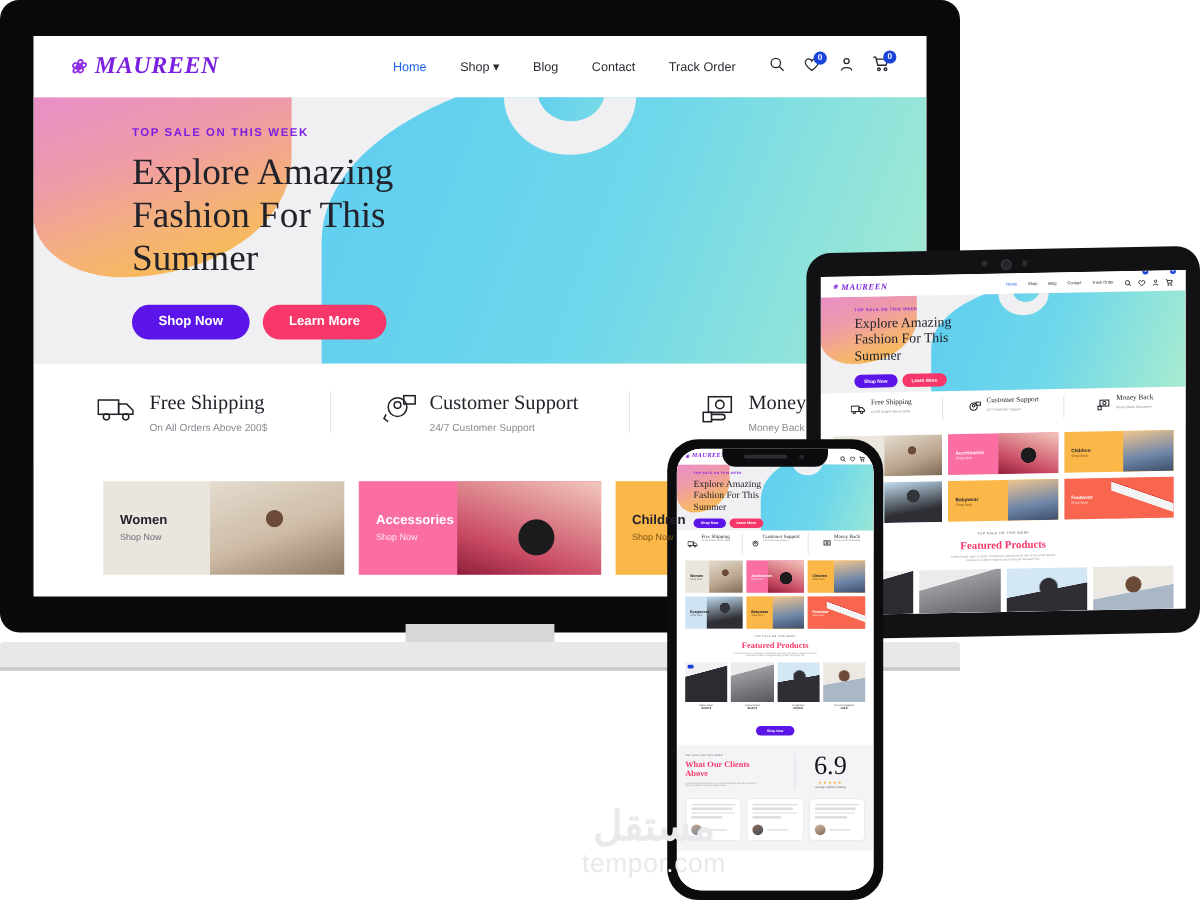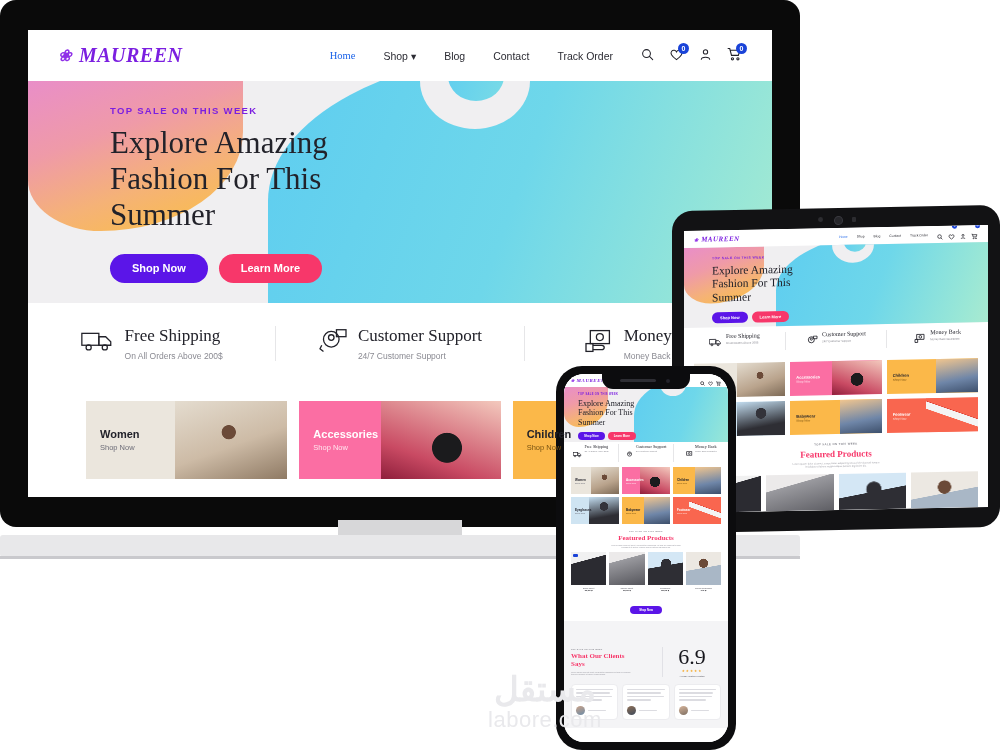--- a/index.html
+++ b/index.html
@@ -8,21 +8,21 @@
   .stage{position:absolute;inset:0;width:1000px;height:750px;background:#fff;}
 
   
   .site{position:absolute;inset:0;background:#fff;overflow:hidden;}
   .site .nav{display:flex;align-items:center;background:#fff;}
   .brand{font-family:"Liberation Serif",serif;font-style:italic;font-weight:bold;
          color:#7b1fe0;letter-spacing:.5px;display:flex;align-items:center;gap:.35em;white-space:nowrap;}
   .brand .flower{color:#8f2fe8;}
   .navlinks{display:flex;align-items:center;margin-left:auto;}
   .navlinks a{color:#2b2b33;text-decoration:none;white-space:nowrap;}
-  .navlinks a.active{color:#1a62e8;font-family:Liberation Serif, serif;}
+  .navlinks a.active{color:#1a62e8;}
   .navicons{display:flex;align-items:center;}
   .ic{position:relative;display:inline-block;color:#22222a;}
   .badge{position:absolute;background:#1a43d8;color:#fff;border-radius:50%;
          display:flex;align-items:center;justify-content:center;font-weight:bold;}
 
   .hero{position:relative;background:#f0eff1;overflow:hidden;}
   .blobL{position:absolute;left:0;top:0;
          background:linear-gradient(160deg,#e98ec8 0%,#ef9aa8 35%,#f5b277 65%,#fbc13f 100%);}
   .blobR{position:absolute;
          background:linear-gradient(110deg,#5ecdf0 0%,#6ed7ea 45%,#9ae7d6 80%,#b6edcb 100%);}
@@ -659,26 +659,26 @@
               <div class="pname" style="font-size:2px;margin-top:2px;">Round Sunglasses</div>
               <div class="pprice" style="font-size:2.4px;">149 $</div>
             </div>
           </div>
           <div style="text-align:center;margin-top:5px;margin-bottom:6px;">
             <div class="btn purple" style="height:8px;padding:0 9px;font-size:2.8px;">Shop Now</div>
           </div>
         </div>
 
         <div class="testi" style="padding:7px 7px 8px 7px;">
-          <div style="display:flex;align-items:center;margin-top:19px;">
+          <div style="display:flex;align-items:center;">
             <div style="flex:1;padding-right:5px;">
               <div style="color:#8a8a92;letter-spacing:.12em;font-size:2.1px;font-weight:bold;">TOP SALE ON THIS WEEK</div>
               <div style="font-family:'Liberation Serif',serif;color:#f7376a;font-weight:bold;font-size:7px;margin-top:2px;line-height:1.15;">
                 <div>What Our Clients</div>
-                <div>Says</div>
+                <div>Above</div>
               </div>
               <div style="color:#9a9aa2;font-size:1.9px;margin-top:3px;">Lorem ipsum dolor sit amet, consectetur adipiscing elit sed do eiusmod</div>
               <div style="color:#9a9aa2;font-size:1.9px;">tempor incididunt ut labore magna aliqua.</div>
             </div>
             <div style="width:58px;border-left:1px solid #e1e1e6;">
               <div class="rating-num" style="font-size:22px;">6.9</div>
               <div class="stars" style="font-size:3.5px;margin-top:1px;">★★★★★</div>
               <div class="rating-lbl" style="font-size:2.2px;margin-top:2px;">Average Customer Rating</div>
             </div>
           </div>
@@ -719,16 +719,16 @@
 
       </div>
     </div>
     <div class="notch"></div>
     <div class="spk"></div>
     <div class="cam"></div>
   </div>
 
   <div class="watermark">
     <div class="wm-ar">مستقل</div>
-    <div class="wm-en">labore.com</div>
+    <div class="wm-en">tempor.com</div>
   </div>
 
 </div>
 
 </body></html>

